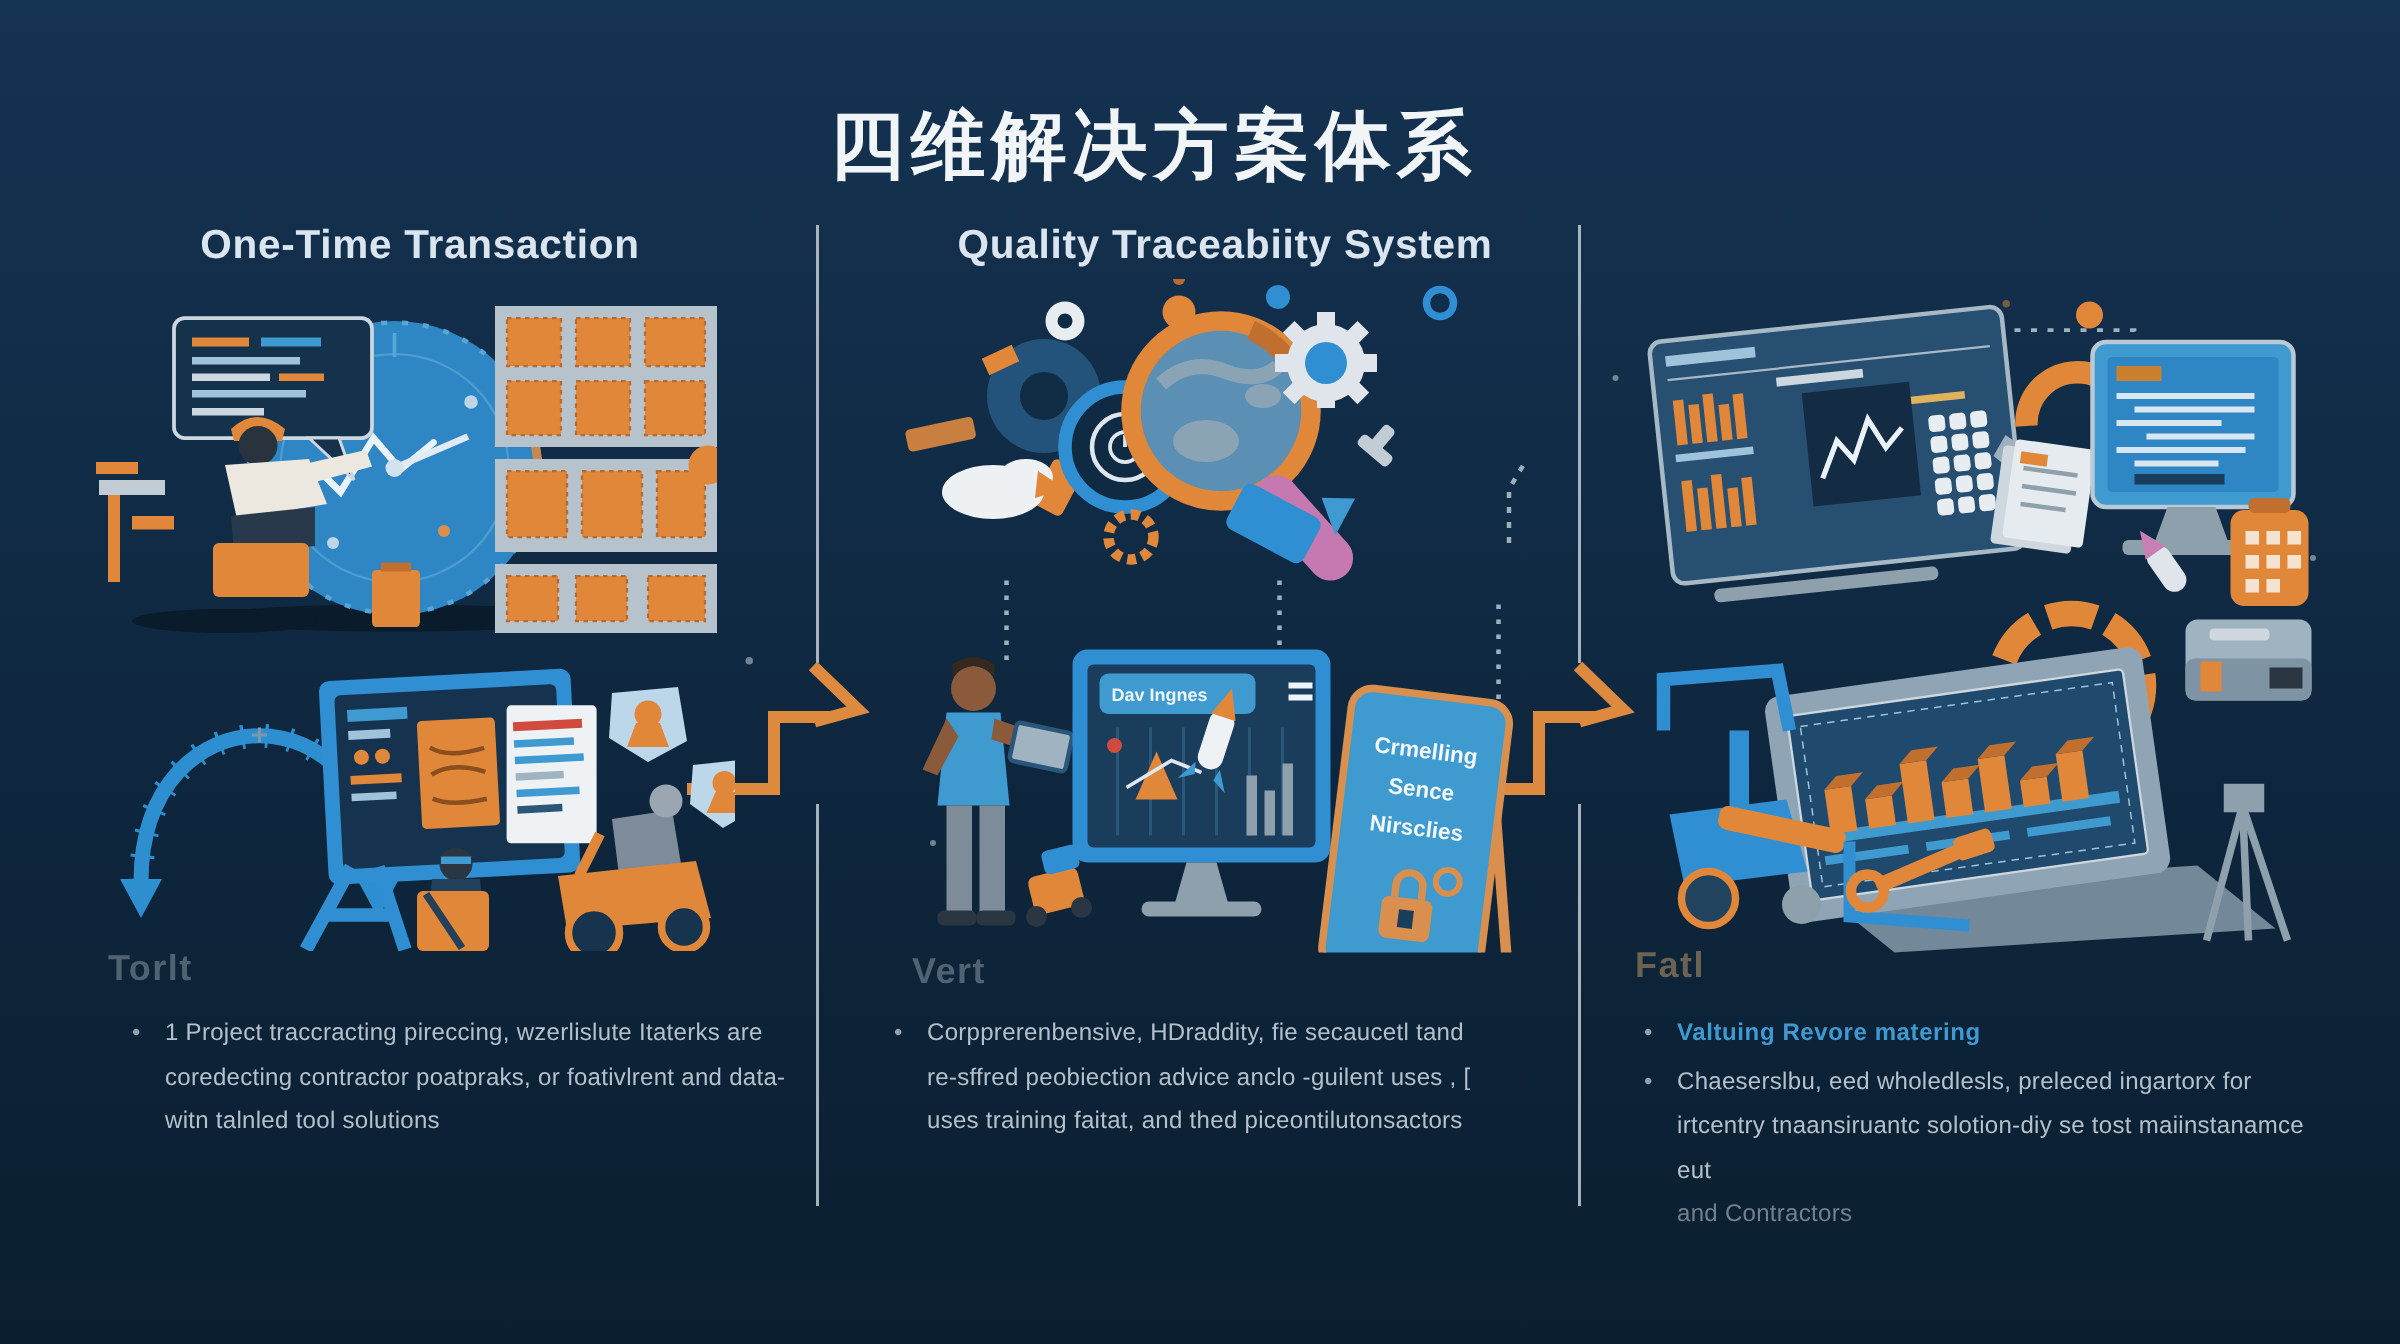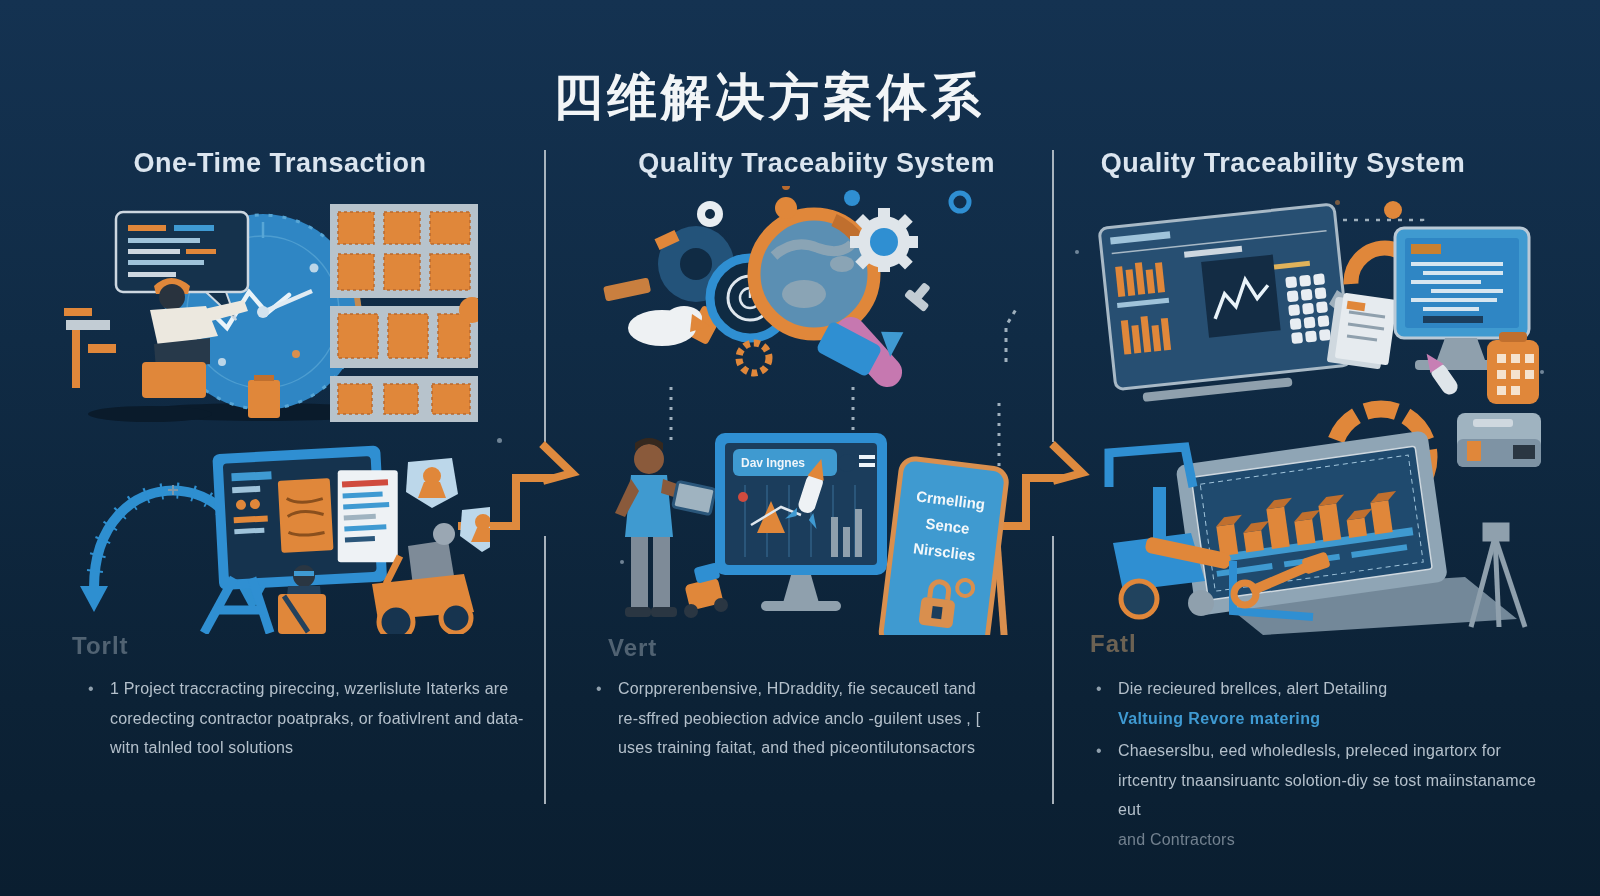--- a/index.html
+++ b/index.html
@@ -44,21 +44,20 @@
   <div class="spark" style="left:497px;top:438px;width:5px;height:5px"></div>
   <div class="spark" style="left:1075px;top:250px;width:4px;height:4px"></div>
   <div class="spark" style="left:1540px;top:370px;width:4px;height:4px"></div>
   <div class="spark" style="left:620px;top:560px;width:4px;height:4px"></div>
   <div class="spark" style="left:1335px;top:200px;width:5px;height:5px;background:#e0873a"></div>
 
   <div class="title">四维解决方案体系</div>
 
   <div class="col-header hdr1">One-Time Transaction</div>
   <div class="col-header hdr2">Quality Traceabiity System</div>
-  <div class="col-header hdr3">Quality Traceability System</div>
 
   <div class="divider" style="left:544px;top:150px;height:292px"></div>
   <div class="divider" style="left:544px;top:536px;height:268px"></div>
   <div class="divider" style="left:1052px;top:150px;height:292px"></div>
   <div class="divider" style="left:1052px;top:536px;height:268px"></div>
 
   <svg style="left:440px;top:420px" width="200" height="140" viewBox="0 0 200 140">
     <polyline points="18,106 76,106 76,58 114,58" fill="none" stroke="#de8a3e" stroke-width="8"></polyline>
     <polyline points="102,24 132,53 103,61" fill="none" stroke="#de8a3e" stroke-width="8" stroke-linejoin="miter"></polyline>
   </svg>
@@ -484,21 +483,20 @@
   </ul>
 
   <ul class="bullets b2">
     <li>
       <span>Corpprerenbensive, HDraddity, fie secaucetl tand re-sffred peobiection advice anclo -guilent uses , [ uses training faitat, and thed piceontilutonsactors</span>
     </li>
   </ul>
 
   <ul class="bullets b3">
     <li>
-      <span>Die recieured brellces, alert Detailing</span>
       <span class="seg-blue">Valtuing Revore matering</span>
     </li>
     <li>
       <span>Chaeserslbu, eed wholedlesls, preleced ingartorx for irtcentry tnaansiruantc solotion-diy se tost maiinstanamce eut</span>
       <span class="seg-dim">and Contractors</span>
     </li>
   </ul>
 
 </div>
 

